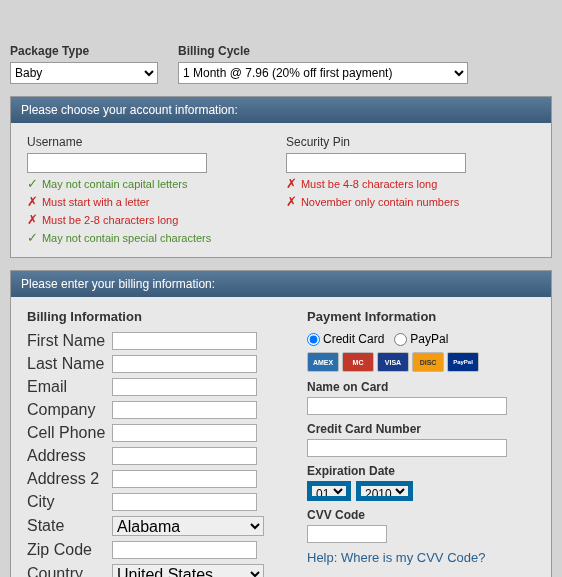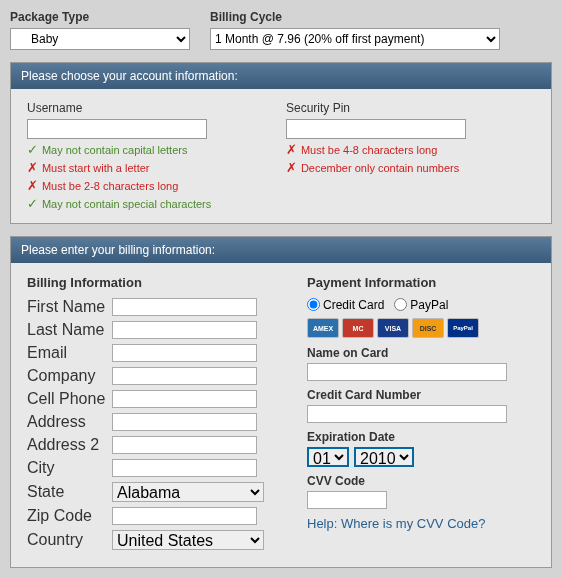--- a/index.html
+++ b/index.html
@@ -24,28 +24,29 @@
     }
     .top-field {
       display: flex;
       flex-direction: column;
       gap: 4px;
     }
     .top-field label {
       font-weight: bold;
       font-size: 12px;
       color: #333;
+      margin-top: 34px;
     }
     .top-field select {
       height: 22px;
       font-size: 12px;
       border: 1px solid #999;
       background: #fff;
     }
-    .package-select { width: 180px; padding-left: 16px; }
+    .package-select { width: 148px; }
     .billing-select { width: 290px; }
 
     
     .section-panel {
       border: 1px solid #999;
       margin-bottom: 12px;
       background: #e8e8e8;
     }
     .section-header {
       background: linear-gradient(to bottom, #5a7a9a, #3a5a7a);
@@ -132,21 +133,21 @@
 
     
     .payment-type-row {
       display: flex;
       align-items: center;
       gap: 10px;
       margin-bottom: 6px;
     }
     .radio-label {
       display: flex;
-      align-items: flex-start;
+      align-items: center;
       gap: 3px;
       font-size: 12px;
     }
     .card-icons {
       display: flex;
       gap: 3px;
       margin-bottom: 8px;
     }
     .card-icon {
       width: 32px;
@@ -182,22 +183,22 @@
       border: 1px solid #aaa;
       font-size: 11px;
     }
     .expiry-row {
       display: flex;
       gap: 5px;
       align-items: center;
     }
     .expiry-row select {
       height: 20px;
-      font-size: 16px;
-      border: 2px solid #0369a1;
+      font-size: 12px;
+      border: 5px solid #0369a1;
     }
     .cvv-help {
       color: #2a6090;
       font-size: 13px;
       margin-top: 3px;
       cursor: pointer;
     }
     .cvv-field input {
       width: 80px;
     }
@@ -258,21 +259,21 @@
 
         <div class="account-field">
           <label>Security Pin</label>
           <input type="text" style="">
           <div class="validation-msg">
             <span class="x-icon">✗</span>
             <span class="invalid-text">Must be 4-8 characters long</span>
           </div>
           <div class="validation-msg">
             <span class="x-icon">✗</span>
-            <span class="invalid-text">December only contain numbers</span>
+            <span class="invalid-text">November only contain numbers</span>
           </div>
         </div>
 
       </div>
     </div>
   </div>
 
   <div class="section-panel">
     <div class="section-header">
       <span>Please enter your billing information:</span>

